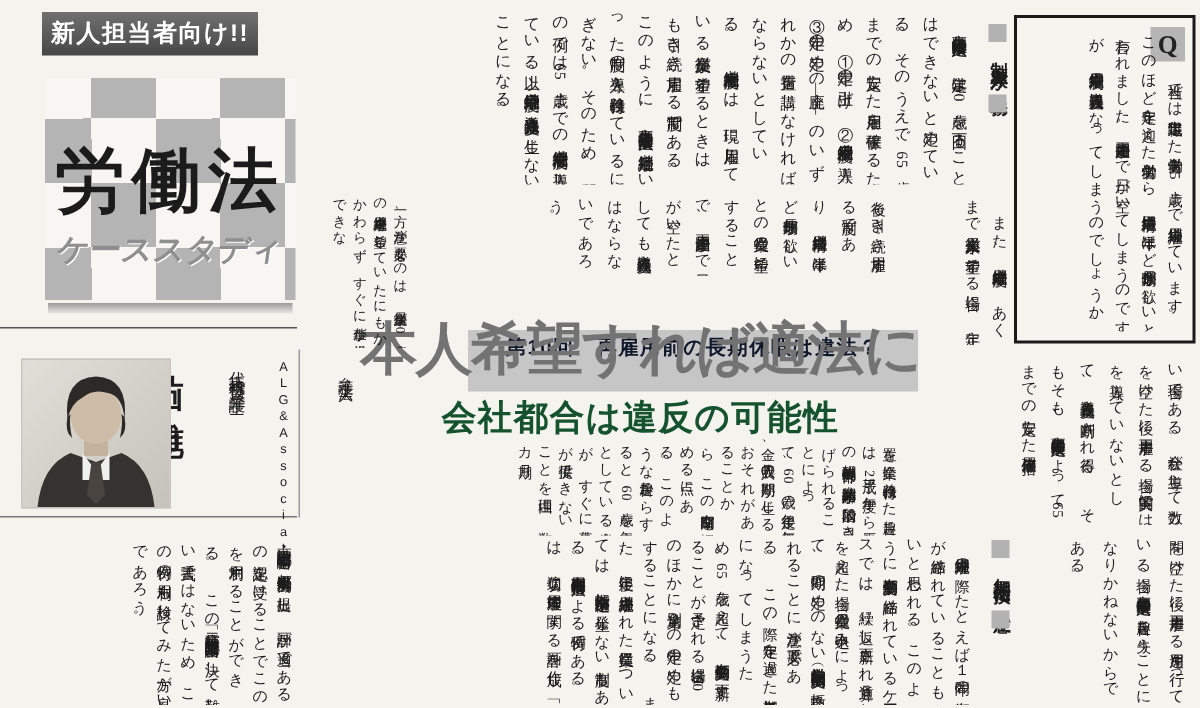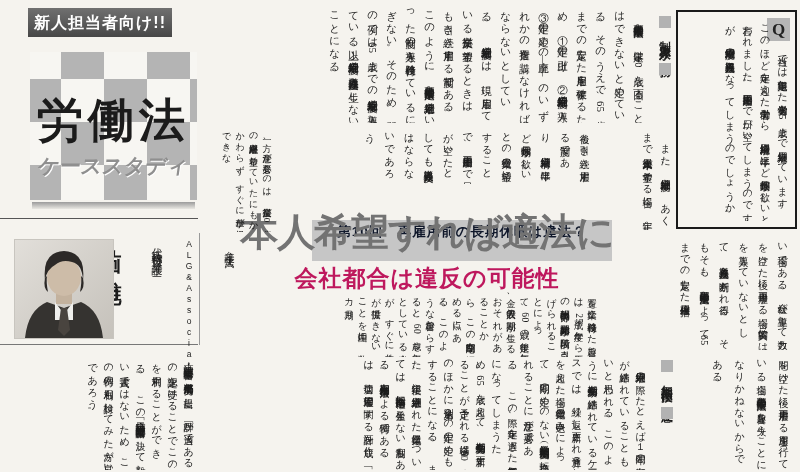--- a/index.html
+++ b/index.html
@@ -89,21 +89,21 @@
     margin-top:36px;
   }
   .hl-main{
     position:absolute;left:238px;top:207px;width:378px;height:54px;
     font-size:38px;font-weight:bold;text-align:center;letter-spacing:-1px;
     color:#737373;
   }
   .hl-sub{
     position:absolute;left:238px;top:263px;width:378px;height:32px;
     font-size:23px;font-weight:bold;text-align:center;letter-spacing:1px;
-    color:#be185d;
+    color:#14532d;
   }
   
   .band1      {left:202px;top:4px;  width:446px;height:119px;font-size:10.5px;line-height:19px;}
   .b2r        {left:604px;top:126px;width:70px; height:104px;font-size:10px;  line-height:18px;}
   .b2m        {left:277px;top:126px;width:317px;height:58px; font-size:10px;  line-height:19.5px;}
   .b2l        {left:213px;top:126px;width:60px; height:106px;font-size:9px;   line-height:13.5px;}
   .b3a        {left:598px;top:236px;width:194px;height:114px;font-size:10px;  line-height:19.5px;}
   .midstrip   {left:244px;top:291px;width:354px;height:66px; font-size:9.5px; line-height:13.5px;}
   .b3bR       {left:676px;top:353px;width:118px;height:117px;font-size:10px;  line-height:22px;}
   .b3bL       {left:202px;top:353px;width:446px;height:117px;font-size:10px;  line-height:16px;}

